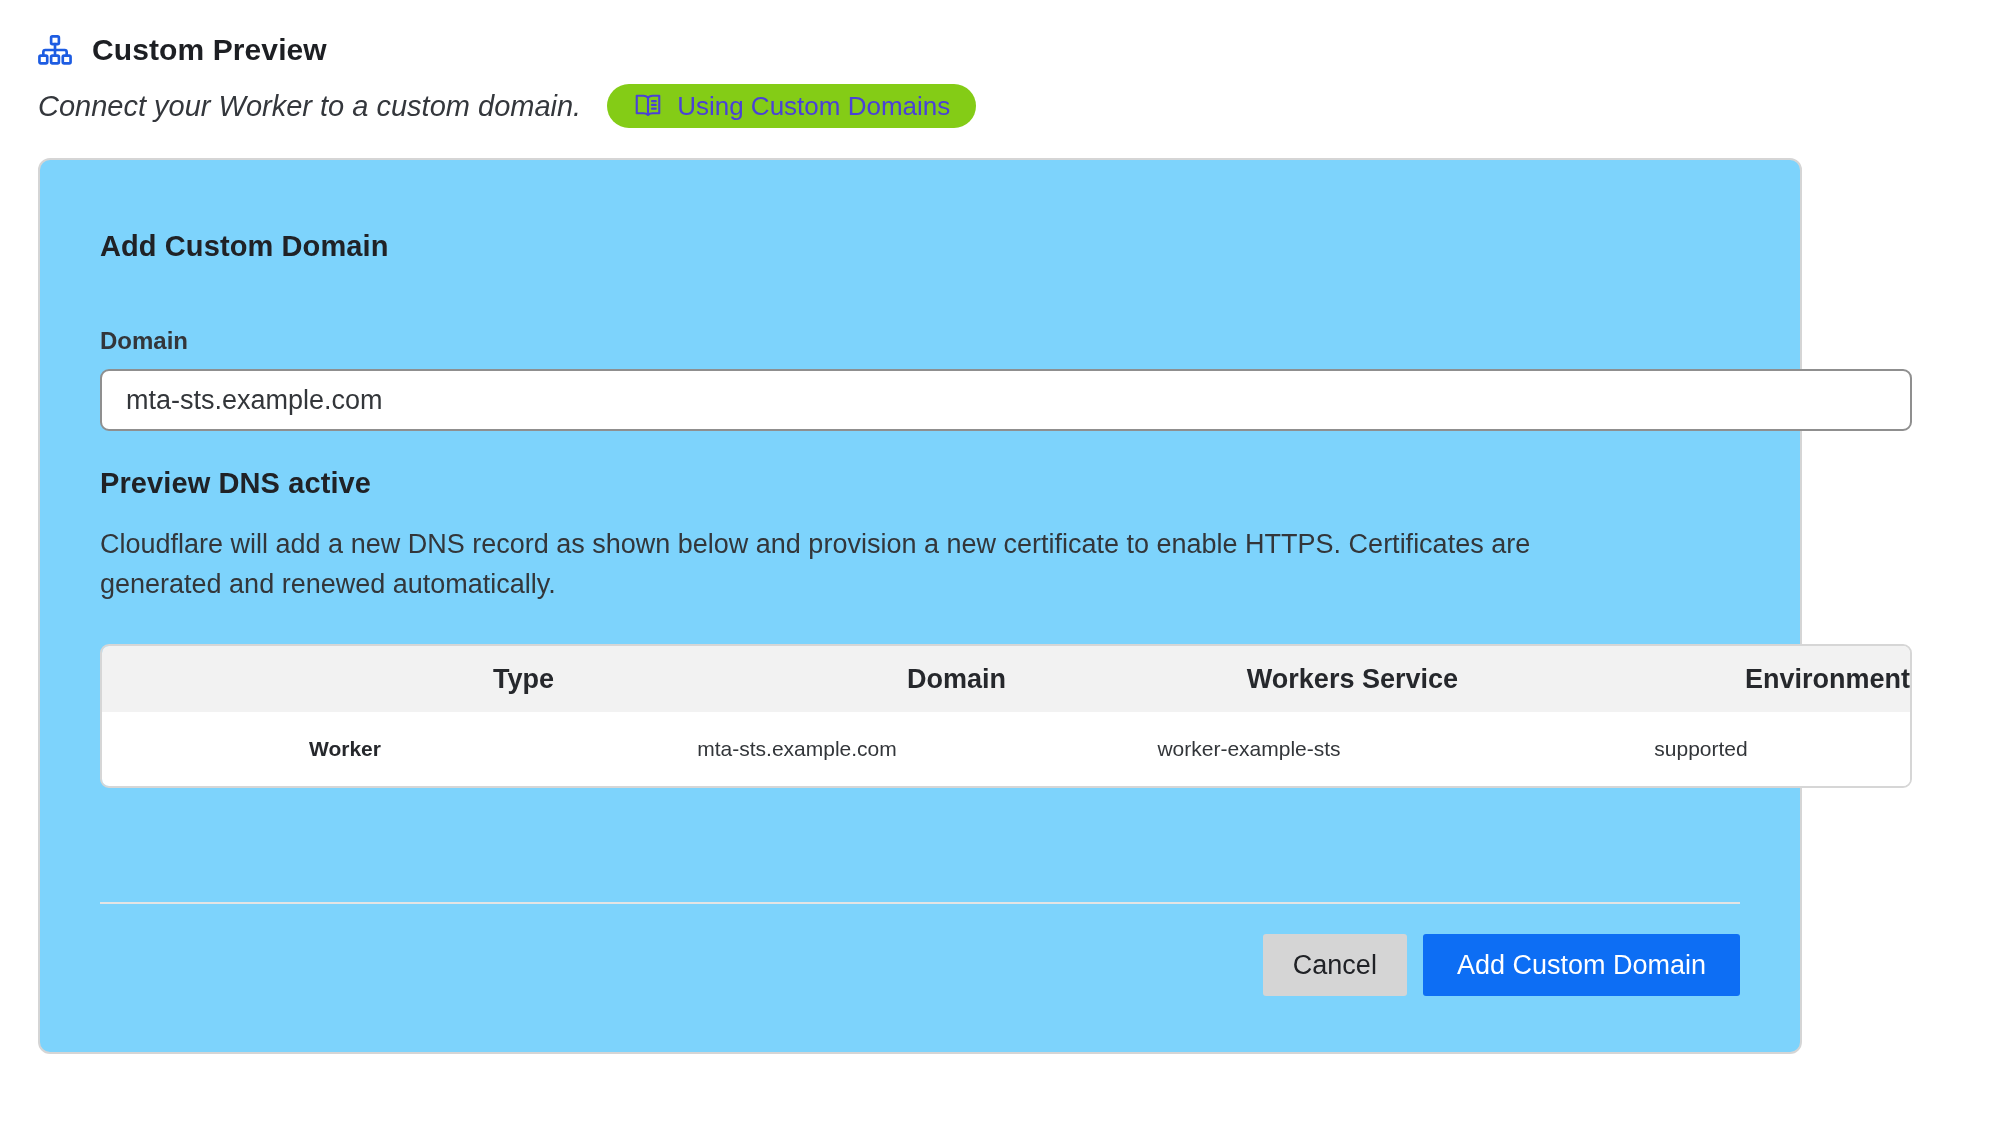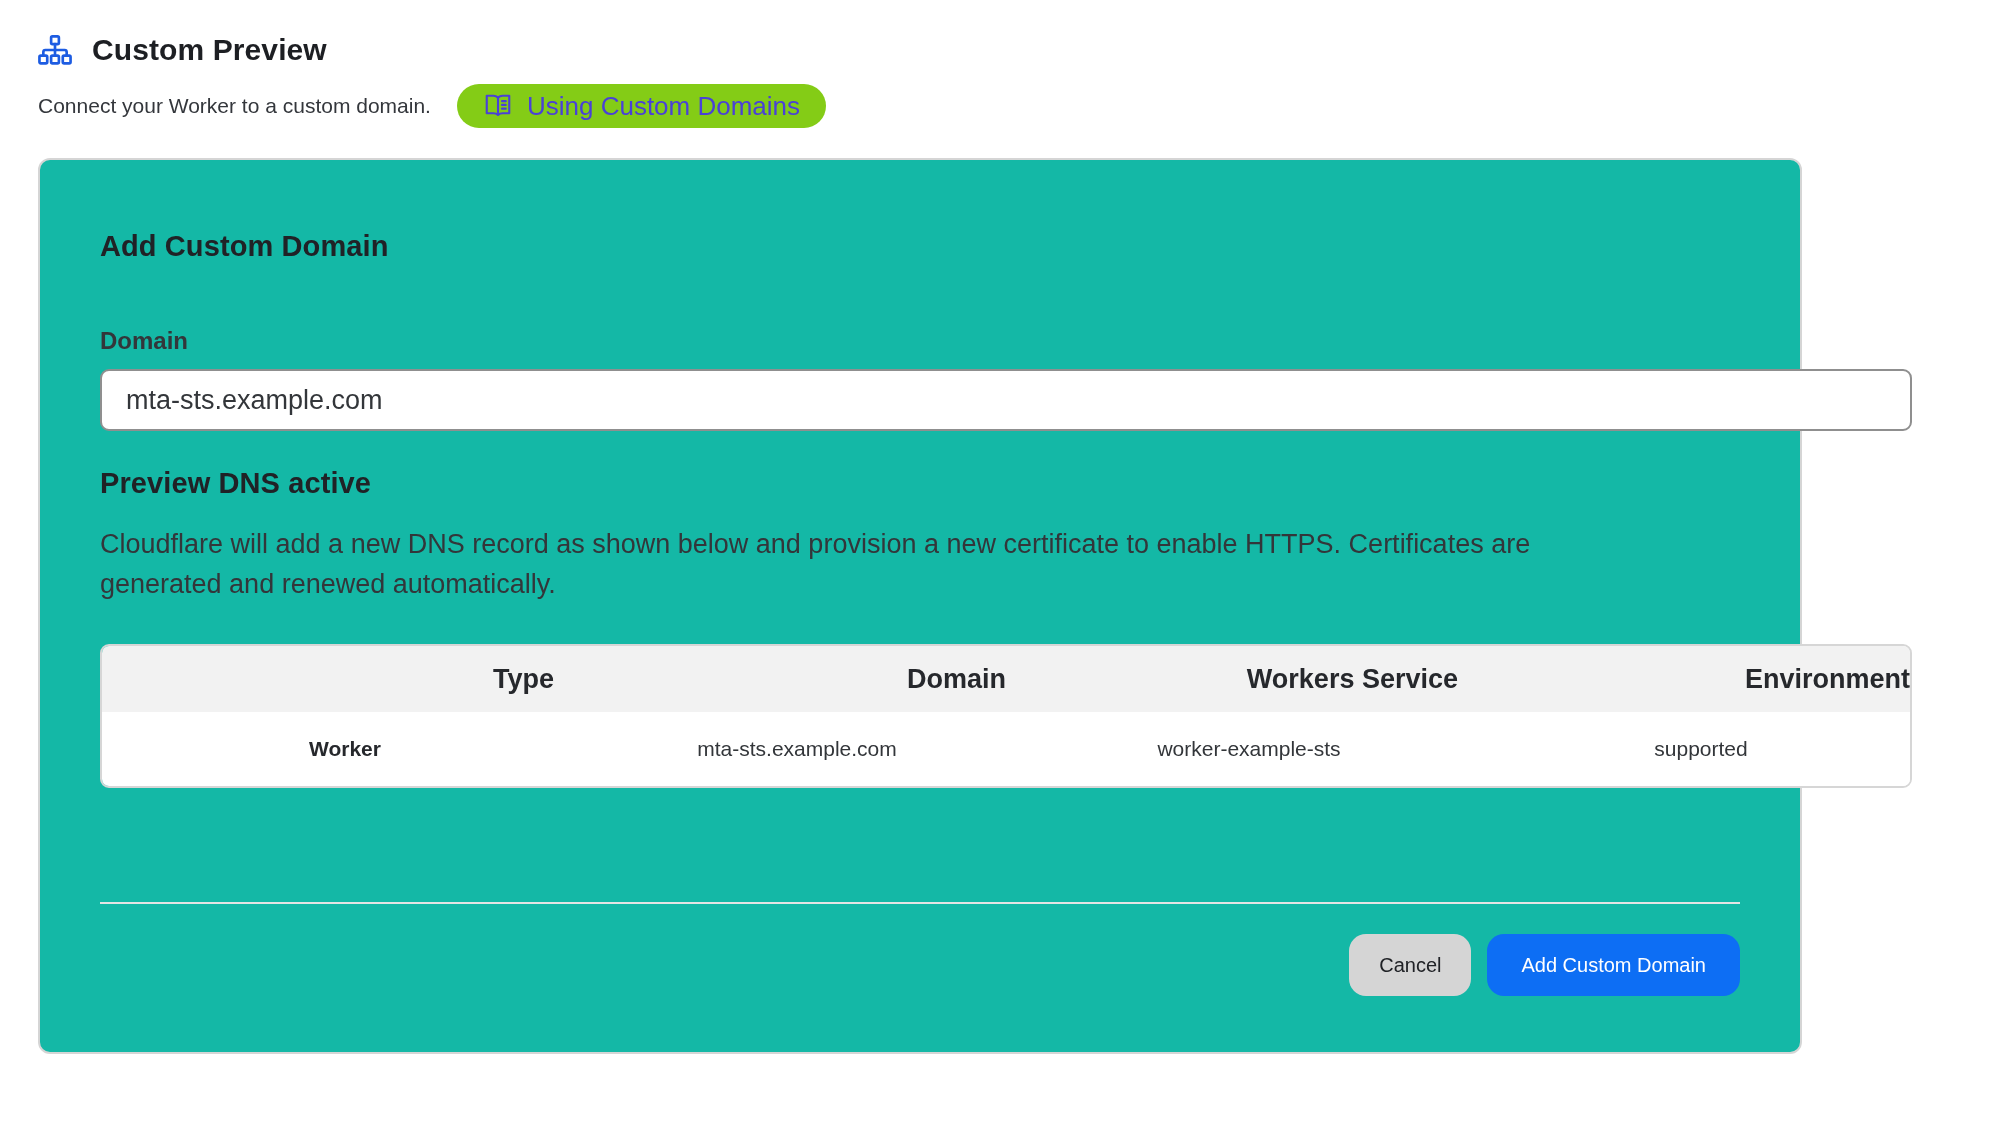--- a/index.html
+++ b/index.html
@@ -28,23 +28,24 @@
     letter-spacing: 0.1px;
   }
   .sitemap-icon-svg { display: block; }
   .sub-row {
     display: flex;
     align-items: center;
     gap: 26px;
     margin-top: 12px;
   }
   .subtitle {
-    font-size: 21px;
+    font-size: 29px;
     font-weight: 400;
     color: #34373c;
+    font-style: italic;
   }
   .doc-badge {
     display: inline-flex;
     align-items: center;
     gap: 14px;
     height: 44px;
     padding: 0 26px;
     border-radius: 22px;
     background: #84cc16;
     border: none;
@@ -57,21 +58,21 @@
     font-weight: 400;
     white-space: nowrap;
   }
 
   
   .card {
     margin-top: 30px;
     width: 1764px;
     border: 2px solid #d5d5d5;
     border-radius: 12px;
-    background: #14b8a6;
+    background: #7dd3fc;
     padding: 70px 60px 56px 60px;
   }
   .card h2 {
     font-size: 29px;
     font-weight: 700;
     color: #202226;
     letter-spacing: 0.1px;
   }
   .card .section-heading { margin-top: 36px; }
   .intro {
@@ -153,22 +154,22 @@
   .actions {
     margin-top: 30px;
     display: flex;
     justify-content: flex-end;
     align-items: center;
     gap: 16px;
   }
   .btn {
     height: 62px;
     border: none;
-    border-radius: 17px;
-    font-size: 20px;
+    border-radius: 3px;
+    font-size: 27px;
     font-family: "Liberation Sans", sans-serif;
     cursor: pointer;
     white-space: nowrap;
     text-align: right;
   }
   .btn-cancel {
     background: #d5d5d5;
     color: #202226;
     padding: 0 30px;
   }

